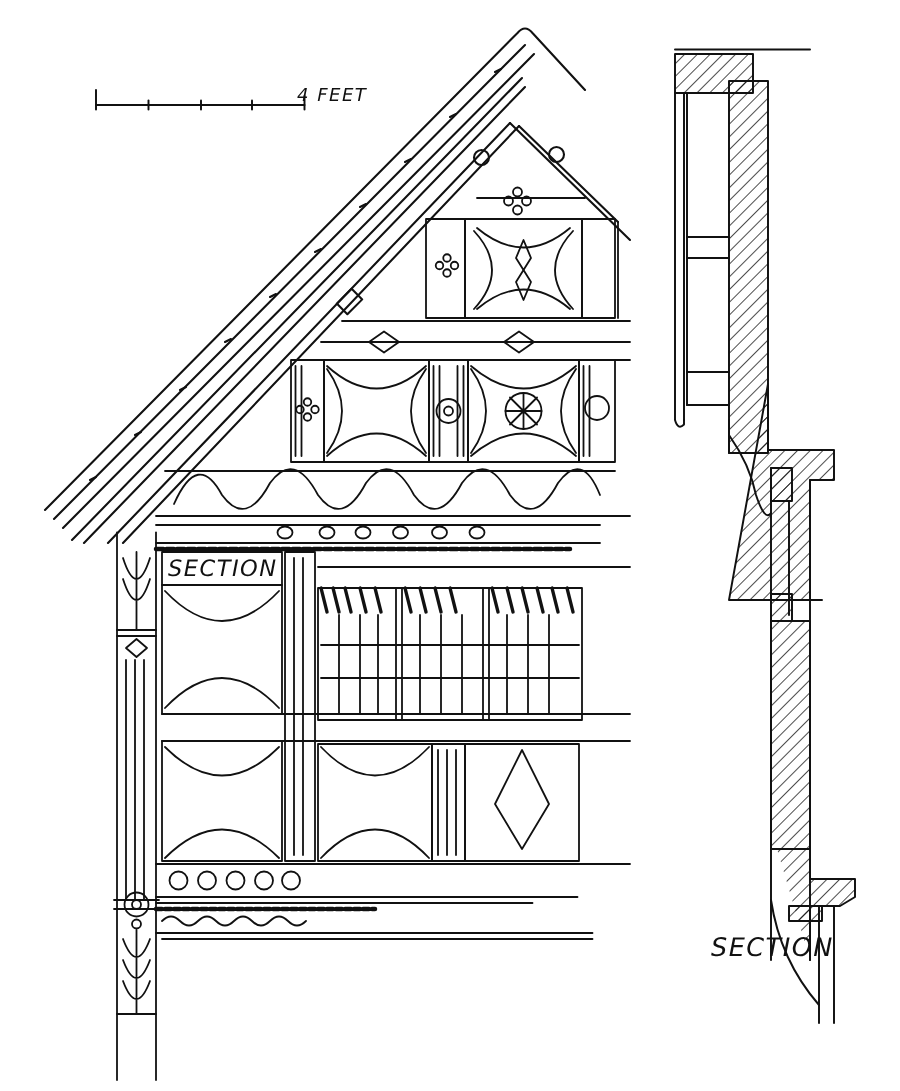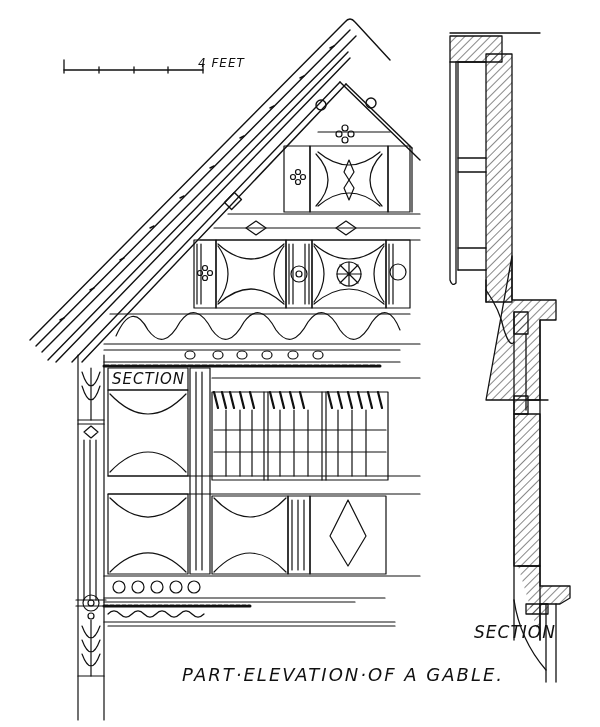--- a/index.html
+++ b/index.html
@@ -230,15 +230,14 @@
       <rect x="526" y="604" width="22" height="10" fill="url(#hatch)"></rect>
       <path d="M514 600 Q520 640 546 670"></path>
       <line x1="546" y1="604" x2="546" y2="682"></line>
       <line x1="556" y1="604" x2="556" y2="682"></line>
     </g>
   </svg>
 
   <div class="label scale-label">4 FEET</div>
   <div class="label inscription">SECTION</div>
   <div class="label section-label">SECTION</div>
-  <div class="label title-label">PART·ELEVATION·OF A GABLE.</div>
 
 </div>
 
 </body></html>

